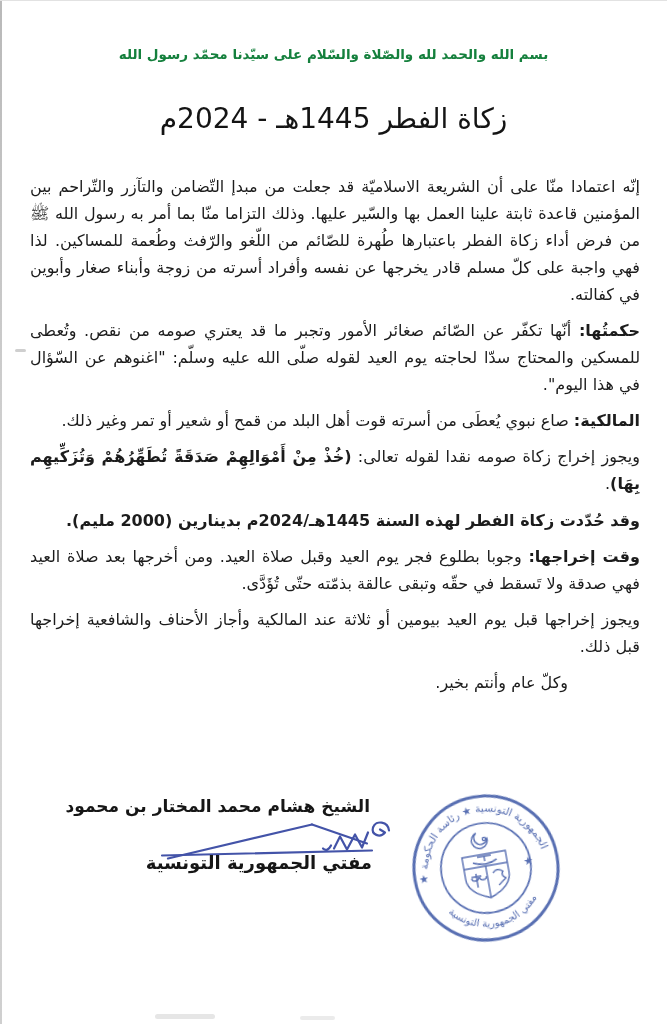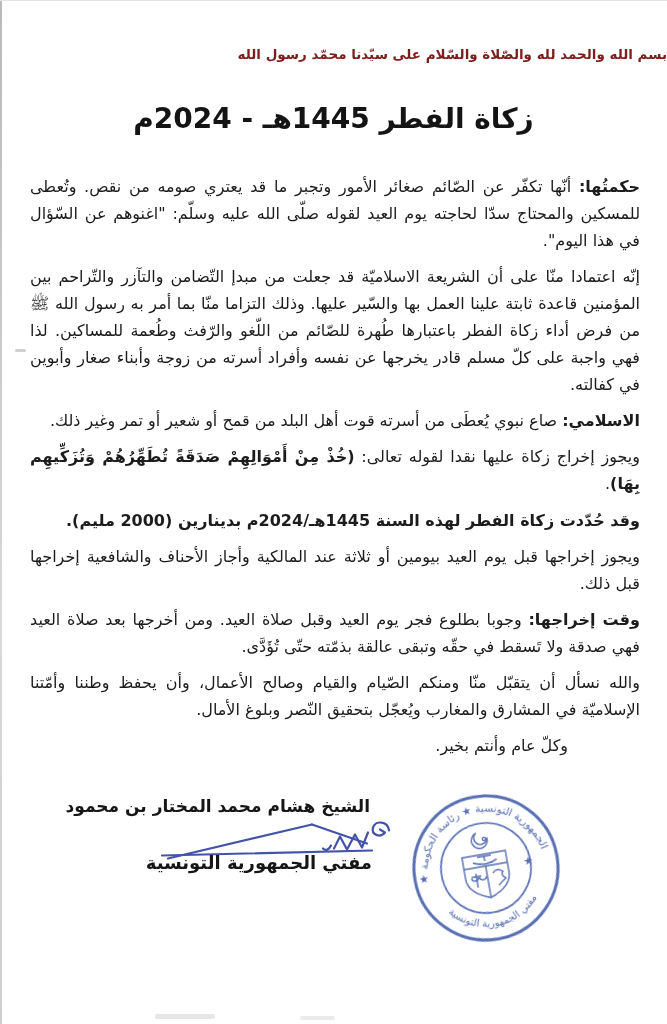--- a/index.html
+++ b/index.html
@@ -25,30 +25,31 @@
     position: absolute; left: 15px; top: 349px; width: 11px; height: 3px;
     background: #b5b5b5; border-radius: 2px; opacity: .65;
   }
   .smudge1 { position: absolute; left: 155px; top: 1014px; width: 60px; height: 5px; background: #e6e6e6; border-radius: 3px; }
   .smudge2 { position: absolute; left: 300px; top: 1016px; width: 35px; height: 4px; background: #ebebeb; border-radius: 3px; }
 
   .content { direction: rtl; }
 
   .basmala {
     margin-top: 46px;
+    text-align: center;
     font-size: 13.5px;
     font-weight: bold;
     letter-spacing: 0;
-    color: #7f1d1d;
+    color: #15803d;
   }
   .doc-title {
     margin-top: 40px;
     text-align: center;
     font-size: 28px;
-    font-weight: bold;
+    font-weight: normal;
     color: #141414;
   }
   .body-text {
     margin: 38px 27px 0 30px;
     font-size: 16px;
     line-height: 27px;
     text-align: justify;
   }
   .body-text p { margin: 0 0 9px 0; }
   .body-text p.bold { font-weight: bold; margin-top: 10px; }
@@ -91,36 +92,35 @@
   <div class="edge-top"></div>
   <div class="artifact-dash"></div>
   <div class="smudge1"></div>
   <div class="smudge2"></div>
 
   <div class="content">
     <div class="basmala">بسم الله والحمد لله والصّلاة والسّلام على سيّدنا محمّد رسول الله</div>
     <div class="doc-title">زكاة الفطر 1445هـ - 2024م</div>
 
     <div class="body-text">
+      <p><span>إنّه اعتمادا منّا على أن الشريعة الاسلاميّة قد جعلت من مبدإ التّضامن والتآزر والتّراحم بين المؤمنين قاعدة ثابتة علينا العمل بها والسّير عليها. وذلك التزاما منّا بما أمر به رسول الله ﷺ من فرض أداء زكاة الفطر باعتبارها طُهرة للصّائم من اللّغو والرّفث وطُعمة للمساكين. لذا فهي واجبة على كلّ مسلم قادر يخرجها عن نفسه وأفراد أسرته من زوجة وأبناء صغار وأبوين في كفالته.</span></p>
+
       <p><strong class="lead">حكمتُها:</strong> <span>أنّها تكفّر عن الصّائم صغائر الأمور وتجبر ما قد يعتري صومه من نقص. وتُعطى للمسكين والمحتاج سدّا لحاجته يوم العيد لقوله صلّى الله عليه وسلّم: "اغنوهم عن السّؤال في هذا اليوم".</span></p>
 
-      <p><span>إنّه اعتمادا منّا على أن الشريعة الاسلاميّة قد جعلت من مبدإ التّضامن والتآزر والتّراحم بين المؤمنين قاعدة ثابتة علينا العمل بها والسّير عليها. وذلك التزاما منّا بما أمر به رسول الله ﷺ من فرض أداء زكاة الفطر باعتبارها طُهرة للصّائم من اللّغو والرّفث وطُعمة للمساكين. لذا فهي واجبة على كلّ مسلم قادر يخرجها عن نفسه وأفراد أسرته من زوجة وأبناء صغار وأبوين في كفالته.</span></p>
-
-      <p><strong class="lead">الاسلامي:</strong> <span>صاع نبوي يُعطَى من أسرته قوت أهل البلد من قمح أو شعير أو تمر وغير ذلك.</span></p>
+      <p><strong class="lead">المالكية:</strong> <span>صاع نبوي يُعطَى من أسرته قوت أهل البلد من قمح أو شعير أو تمر وغير ذلك.</span></p>
 
 
-      <p><span>ويجوز إخراج زكاة عليها نقدا لقوله تعالى: </span><span class="quote">(خُذْ مِنْ أَمْوَالِهِمْ صَدَقَةً تُطَهِّرُهُمْ وَتُزَكِّيهِم بِهَا)</span><span>.</span></p>
+      <p><span>ويجوز إخراج زكاة صومه نقدا لقوله تعالى: </span><span class="quote">(خُذْ مِنْ أَمْوَالِهِمْ صَدَقَةً تُطَهِّرُهُمْ وَتُزَكِّيهِم بِهَا)</span><span>.</span></p>
 
       <p class="bold">وقد حُدّدت زكاة الفطر لهذه السنة 1445هـ/2024م بدينارين (2000 مليم).</p>
 
+      <p><strong class="lead">وقت إخراجها:</strong> <span>وجوبا بطلوع فجر يوم العيد وقبل صلاة العيد. ومن أخرجها بعد صلاة العيد فهي صدقة ولا تَسقط في حقّه وتبقى عالقة بذمّته حتّى تُؤَدَّى.</span></p>
+
       <p><span>ويجوز إخراجها قبل يوم العيد بيومين أو ثلاثة عند المالكية وأجاز الأحناف والشافعية إخراجها قبل ذلك.</span></p>
 
-      <p><strong class="lead">وقت إخراجها:</strong> <span>وجوبا بطلوع فجر يوم العيد وقبل صلاة العيد. ومن أخرجها بعد صلاة العيد فهي صدقة ولا تَسقط في حقّه وتبقى عالقة بذمّته حتّى تُؤَدَّى.</span></p>
-
-      <p><span>والله نسأل أن يتقبّل منّا ومنكم الصّيام والقيام وصالح الأعمال، وأن يحفظ وطننا وأمّتنا الإسلاميّة في المشارق والمغارب ويُعجّل بتحقيق النّصر وبلوغ الأمال.</span></p>
 
       <p class="p-last"><span>وكلّ عام وأنتم بخير.</span></p>
     </div>
   </div>
 
   <div class="sig-area">
     <div class="sig-name">الشيخ هشام محمد المختار بن محمود</div>
 
     <svg class="sig-scribble" viewBox="0 0 235 55" xmlns="http://www.w3.org/2000/svg">
       <g stroke="#2f419f" stroke-width="2.2" fill="none" stroke-linecap="round" stroke-linejoin="round" opacity="0.9">

